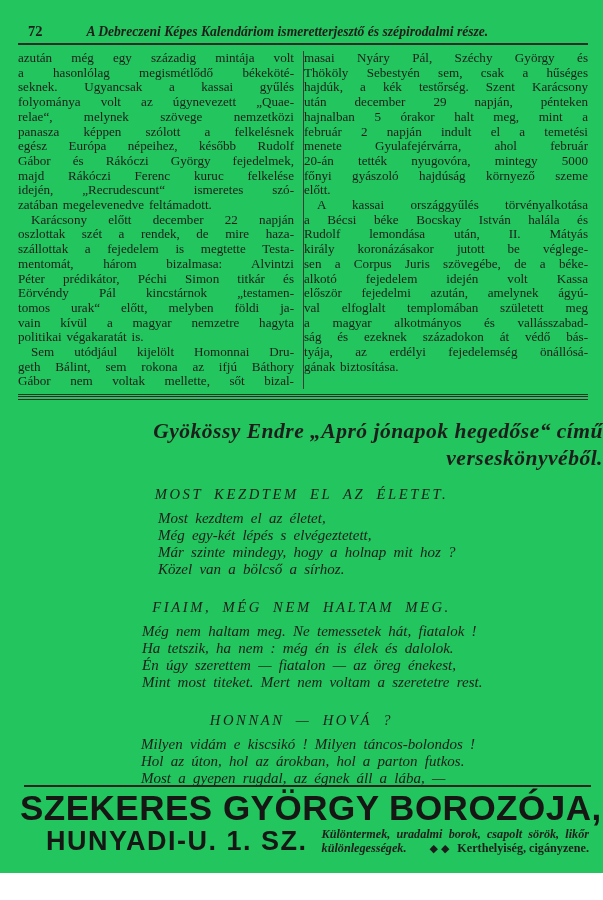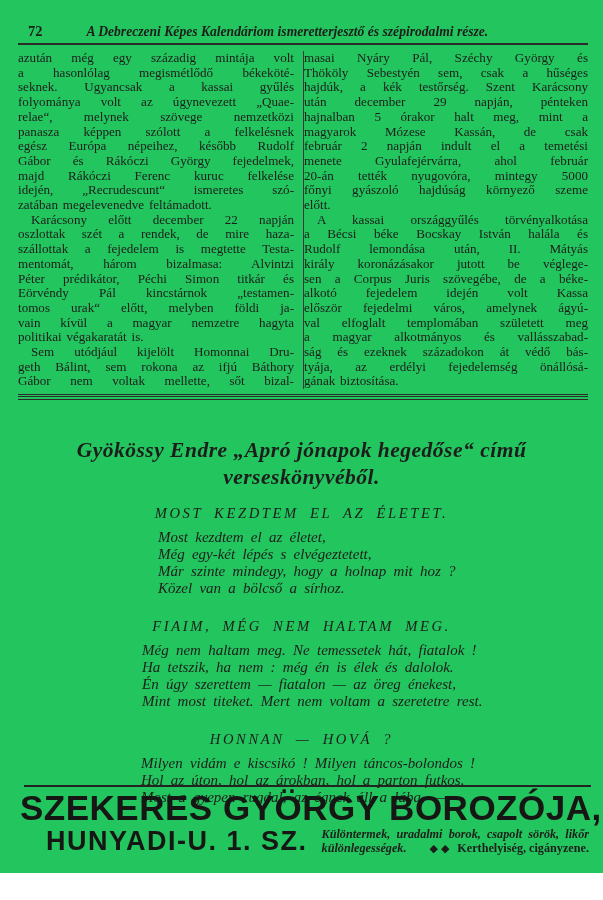--- a/index.html
+++ b/index.html
@@ -45,22 +45,22 @@
   
   .triple-rule{
     margin:5px 15px 0 18px;height:7px;
     background:linear-gradient(to bottom,
       #2b2b29 0 1px, transparent 1px 2.5px,
       #2b2b29 2.5px 3.5px, transparent 3.5px 5px,
       #2b2b29 5px 6.5px, transparent 6.5px);
   }
   
   .section-title{
-    margin-top:36px;
-    text-align:center;
+    margin-top:17px;
+    text-align:right;
     font-style:italic;font-weight:bold;
     font-size:21.5px;line-height:27px;
     letter-spacing:0.5px;
   }
   .poems{margin-top:14px;}
   .poem{margin-bottom:21px;}
   .poem-title{
     text-align:center;
     font-style:italic;
     font-size:14.6px;line-height:17px;
@@ -151,33 +151,32 @@
         <div class="tline indent">Sem utódjául kijelölt Homonnai Dru-</div>
         <div class="tline">geth Bálint, sem rokona az ifjú Báthory</div>
         <div class="tline">Gábor nem voltak mellette, sőt bizal-</div>
       </div>
     <div class="col col-right">
         <div class="tline">masai Nyáry Pál, Széchy György és</div>
         <div class="tline">Thököly Sebestyén sem, csak a hűséges</div>
         <div class="tline">hajdúk, a kék testőrség. Szent Karácsony</div>
         <div class="tline">után december 29 napján, pénteken</div>
         <div class="tline">hajnalban 5 órakor halt meg, mint a</div>
-        <div class="tline">magyarok Mózese Kassán, de csak</div>
         <div class="tline">február 2 napján indult el a temetési</div>
         <div class="tline">menete Gyulafejérvárra, ahol február</div>
         <div class="tline">20-án tették nyugovóra, mintegy 5000</div>
         <div class="tline">főnyi gyászoló hajdúság környező szeme</div>
         <div class="tline end">előtt.</div>
         <div class="tline indent">A kassai országgyűlés törvényalkotása</div>
         <div class="tline">a Bécsi béke Bocskay István halála és</div>
         <div class="tline">Rudolf lemondása után, II. Mátyás</div>
         <div class="tline">király koronázásakor jutott be véglege-</div>
         <div class="tline">sen a Corpus Juris szövegébe, de a béke-</div>
         <div class="tline">alkotó fejedelem idején volt Kassa</div>
-        <div class="tline">először fejedelmi város, amelynek ágyú-</div>
+        <div class="tline">először fejedelmi azután, amelynek ágyú-</div>
         <div class="tline">val elfoglalt templomában született meg</div>
         <div class="tline">a magyar alkotmányos és vallásszabad-</div>
         <div class="tline">ság és ezeknek századokon át védő bás-</div>
         <div class="tline">tyája, az erdélyi fejedelemség önállósá-</div>
         <div class="tline end">gának biztosítása.</div>
       </div>
   </div>
 
   <div class="triple-rule"></div>
 

